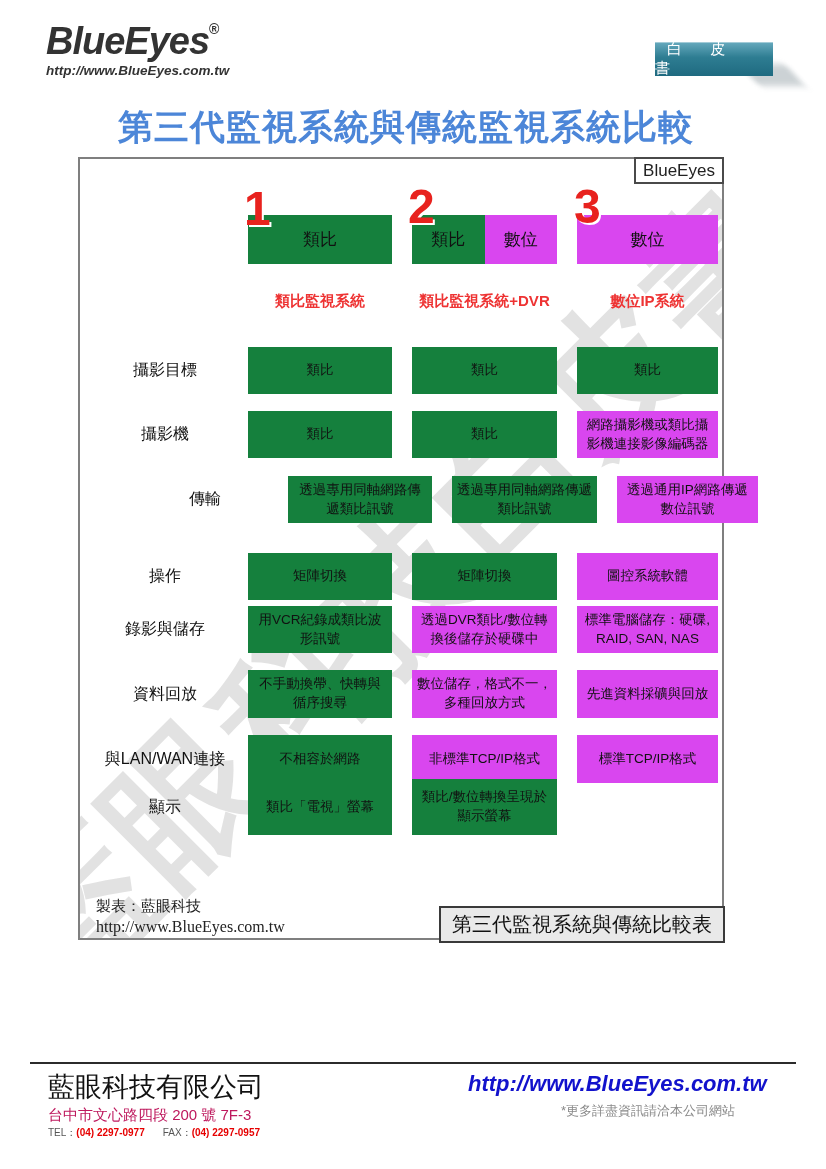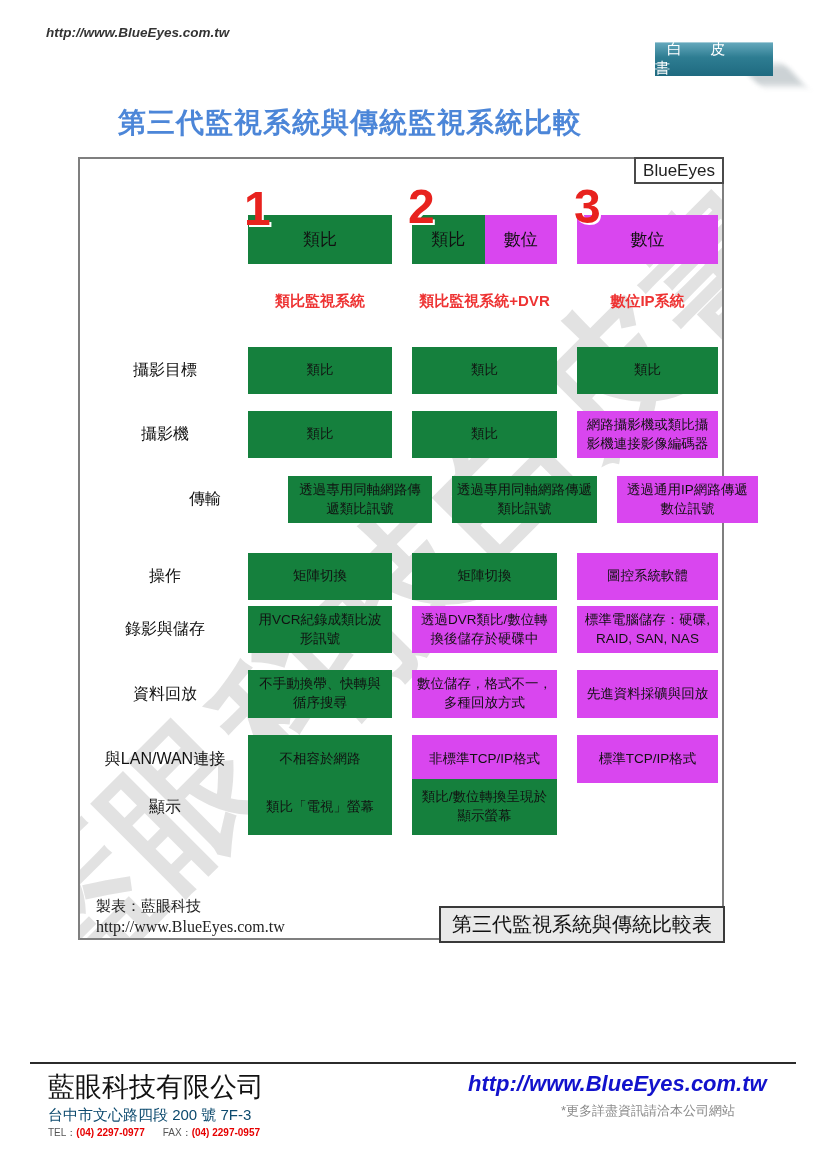--- a/index.html
+++ b/index.html
@@ -21,21 +21,21 @@
     background:linear-gradient(180deg,#67aabe 0%,#2e7d92 45%,#1f6a80 100%);
     color:#fff;display:flex;align-items:center;justify-content:center;
     font-size:15px;letter-spacing:12px;text-indent:12px;
     box-shadow:0 1px 0 rgba(255,255,255,.4) inset;
   }
   .badge::after{
     content:"";position:absolute;right:-22px;bottom:-10px;width:46px;height:22px;
     background:rgba(110,125,135,.35);transform:skewX(42deg);filter:blur(3px);z-index:-1;
   }
   .page-title{
-    position:absolute;left:118px;top:104px;font-size:28px;font-weight:700;
+    position:absolute;left:118px;top:104px;font-size:35px;font-weight:700;
     color:#4c86d8;letter-spacing:1px;white-space:nowrap;
   }
   
   .dbox{
     position:absolute;left:78px;top:157px;width:646px;height:783px;
     border:2px solid #7f7f7f;background:#fff;box-sizing:border-box;
   }
   .wm-clip{position:absolute;inset:0;overflow:hidden;pointer-events:none;}
   .watermark{
     position:absolute;left:50%;top:55%;
@@ -92,34 +92,35 @@
   .credit-l2{font-size:16px;font-family:"Liberation Serif","DejaVu Serif",serif;color:#222;margin-top:2px;}
   .caption{
     position:absolute;left:359px;top:747px;width:286px;height:37px;
     background:#e9e9e9;border:2px solid #3a3a3a;box-sizing:border-box;
     display:flex;align-items:center;justify-content:center;
     font-size:20px;color:#111;z-index:4;white-space:nowrap;
   }
   
   .foot-rule{position:absolute;left:30px;top:1062px;width:766px;border-top:2px solid #2b2b2b;}
   .company{position:absolute;left:48px;top:1069px;font-size:27px;font-weight:400;color:#111;}
-  .address{position:absolute;left:48px;top:1106px;font-size:15px;color:#0c4a6e;}
+  .address{position:absolute;left:48px;top:1106px;font-size:15px;color:#be185d;}
   .telline{position:absolute;left:48px;top:1126px;font-size:10px;color:#555;}
   .phone{color:#e60000;font-weight:700;}
   .fax-gap{display:inline-block;width:18px;}
   .foot-url{
     position:absolute;left:468px;top:1071px;font-size:22px;font-weight:700;
     font-style:italic;color:#1212cc;white-space:nowrap;
   }
   .foot-note{position:absolute;right:91px;top:1102px;font-size:13px;color:#888;}
 </style>
 </head>
 <body>
 
 <div class="logo-wrap">
+  <div class="logo-text"><span>BlueEyes</span><span class="logo-reg">®</span></div>
   <div class="logo-url">http://www.BlueEyes.com.tw</div>
 </div>
 <div class="badge">白 皮 書</div>
 
 <div class="page-title">第三代監視系統與傳統監視系統比較</div>
 
 <div class="dbox">
   <div class="wm-clip">
     <div class="watermark">藍眼科技白皮書</div>
   </div>

